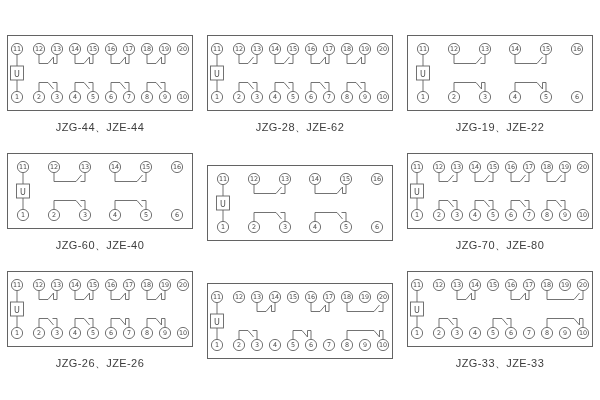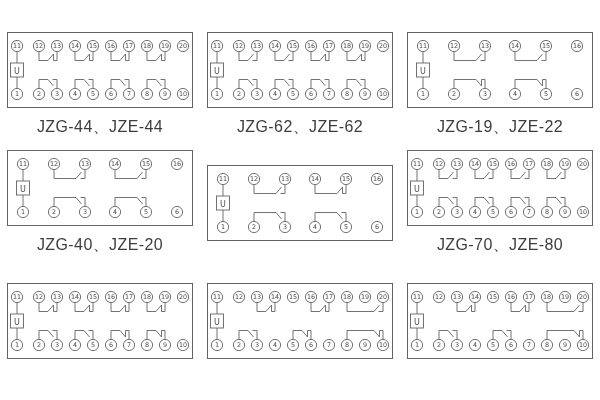--- a/index.html
+++ b/index.html
@@ -11,21 +11,21 @@
     width:600px;height:366px;margin-top:26px;
     display:grid;
     grid-template-columns:200px 200px 200px;
     grid-template-rows:118px 118px 118px;
   }
   .panel-cell{
     display:flex;flex-direction:column;align-items:center;justify-content:center;
   }
   .panel-svg-wrap{width:186px;height:76px;line-height:0;}
   .panel-caption{
-    margin-top:9px;font-size:16px;letter-spacing:0.4px;color:#3d3d3d;
+    margin-top:9px;font-size:11px;letter-spacing:0.4px;color:#3d3d3d;
     text-align:center;white-space:nowrap;
   }
 </style>
 </head>
 <body>
 
 <div class="diagram-grid">
   <div class="panel-cell">
     <div class="panel-svg-wrap"><svg viewBox="0 0 186 76" width="186" height="76">
           <rect x="0.5" y="0.5" width="185" height="75" fill="none" stroke="#636363" stroke-width="1"></rect>
@@ -131,21 +131,21 @@
           <text x="104" y="64.3" text-anchor="middle" font-size="6.4" font-family="&quot;DejaVu Sans&quot;,sans-serif" fill="#4a4a4a">6</text>
           <circle cx="122" cy="62" r="5.6" fill="#fff" stroke="#636363" stroke-width="0.9"></circle>
           <text x="122" y="64.3" text-anchor="middle" font-size="6.4" font-family="&quot;DejaVu Sans&quot;,sans-serif" fill="#4a4a4a">7</text>
           <circle cx="140" cy="62" r="5.6" fill="#fff" stroke="#636363" stroke-width="0.9"></circle>
           <text x="140" y="64.3" text-anchor="middle" font-size="6.4" font-family="&quot;DejaVu Sans&quot;,sans-serif" fill="#4a4a4a">8</text>
           <circle cx="158" cy="62" r="5.6" fill="#fff" stroke="#636363" stroke-width="0.9"></circle>
           <text x="158" y="64.3" text-anchor="middle" font-size="6.4" font-family="&quot;DejaVu Sans&quot;,sans-serif" fill="#4a4a4a">9</text>
           <circle cx="176" cy="62" r="5.6" fill="#fff" stroke="#636363" stroke-width="0.9"></circle>
           <text x="176" y="64.3" text-anchor="middle" font-size="6.4" font-family="&quot;DejaVu Sans&quot;,sans-serif" fill="#4a4a4a">10</text>
         </svg></div>
-    <div class="panel-caption">JZG-62、JZE-62</div>
+    <div class="panel-caption">JZG-28、JZE-62</div>
   </div>
   <div class="panel-cell">
     <div class="panel-svg-wrap"><svg viewBox="0 0 186 76" width="186" height="76">
           <rect x="0.5" y="0.5" width="185" height="75" fill="none" stroke="#636363" stroke-width="1"></rect>
           <path d="M16,19.6 V31 M16,45 V56.4" stroke="#636363" stroke-width="0.9" fill="none"></path>
           <rect x="9.5" y="31" width="13" height="14" fill="#fff" stroke="#636363" stroke-width="0.9"></rect>
           <text x="16" y="41.5" text-anchor="middle" font-size="8" font-family="&quot;DejaVu Sans&quot;,sans-serif" fill="#4a4a4a">U</text>
           <path d="M47,19.6 V28.5 H69 L74.5,22 M78,19.6 V28.5 H73.5" fill="none" stroke="#636363" stroke-width="0.9" stroke-linejoin="miter"></path>
           <path d="M108,19.6 V28.5 H130 L135.5,22 M139,19.6 V28.5 H134.5" fill="none" stroke="#636363" stroke-width="0.9" stroke-linejoin="miter"></path>
           <path d="M47,56.4 V47.5 H69 L74.5,54 V47.5 H78 V56.4" fill="none" stroke="#636363" stroke-width="0.9" stroke-linejoin="miter"></path>
@@ -205,21 +205,21 @@
           <text x="47" y="64.3" text-anchor="middle" font-size="6.4" font-family="&quot;DejaVu Sans&quot;,sans-serif" fill="#4a4a4a">2</text>
           <circle cx="78" cy="62" r="5.6" fill="#fff" stroke="#636363" stroke-width="0.9"></circle>
           <text x="78" y="64.3" text-anchor="middle" font-size="6.4" font-family="&quot;DejaVu Sans&quot;,sans-serif" fill="#4a4a4a">3</text>
           <circle cx="108" cy="62" r="5.6" fill="#fff" stroke="#636363" stroke-width="0.9"></circle>
           <text x="108" y="64.3" text-anchor="middle" font-size="6.4" font-family="&quot;DejaVu Sans&quot;,sans-serif" fill="#4a4a4a">4</text>
           <circle cx="139" cy="62" r="5.6" fill="#fff" stroke="#636363" stroke-width="0.9"></circle>
           <text x="139" y="64.3" text-anchor="middle" font-size="6.4" font-family="&quot;DejaVu Sans&quot;,sans-serif" fill="#4a4a4a">5</text>
           <circle cx="170" cy="62" r="5.6" fill="#fff" stroke="#636363" stroke-width="0.9"></circle>
           <text x="170" y="64.3" text-anchor="middle" font-size="6.4" font-family="&quot;DejaVu Sans&quot;,sans-serif" fill="#4a4a4a">6</text>
         </svg></div>
-    <div class="panel-caption">JZG-40、JZE-20</div>
+    <div class="panel-caption">JZG-60、JZE-40</div>
   </div>
   <div class="panel-cell">
     <div class="panel-svg-wrap"><svg viewBox="0 0 186 76" width="186" height="76">
           <rect x="0.5" y="0.5" width="185" height="75" fill="none" stroke="#636363" stroke-width="1"></rect>
           <path d="M16,19.6 V31 M16,45 V56.4" stroke="#636363" stroke-width="0.9" fill="none"></path>
           <rect x="9.5" y="31" width="13" height="14" fill="#fff" stroke="#636363" stroke-width="0.9"></rect>
           <text x="16" y="41.5" text-anchor="middle" font-size="8" font-family="&quot;DejaVu Sans&quot;,sans-serif" fill="#4a4a4a">U</text>
           <path d="M47,19.6 V28.5 H69 L74.5,22 M78,19.6 V28.5 H73.5" fill="none" stroke="#636363" stroke-width="0.9" stroke-linejoin="miter"></path>
           <path d="M108,19.6 V28.5 H130 L135.5,22 V28.5 H139 V19.6" fill="none" stroke="#636363" stroke-width="0.9" stroke-linejoin="miter"></path>
           <path d="M47,56.4 V47.5 H69 L74.5,54 M78,56.4 V47.5 H73.5" fill="none" stroke="#636363" stroke-width="0.9" stroke-linejoin="miter"></path>
@@ -355,20 +355,21 @@
           <text x="104" y="64.3" text-anchor="middle" font-size="6.4" font-family="&quot;DejaVu Sans&quot;,sans-serif" fill="#4a4a4a">6</text>
           <circle cx="122" cy="62" r="5.6" fill="#fff" stroke="#636363" stroke-width="0.9"></circle>
           <text x="122" y="64.3" text-anchor="middle" font-size="6.4" font-family="&quot;DejaVu Sans&quot;,sans-serif" fill="#4a4a4a">7</text>
           <circle cx="140" cy="62" r="5.6" fill="#fff" stroke="#636363" stroke-width="0.9"></circle>
           <text x="140" y="64.3" text-anchor="middle" font-size="6.4" font-family="&quot;DejaVu Sans&quot;,sans-serif" fill="#4a4a4a">8</text>
           <circle cx="158" cy="62" r="5.6" fill="#fff" stroke="#636363" stroke-width="0.9"></circle>
           <text x="158" y="64.3" text-anchor="middle" font-size="6.4" font-family="&quot;DejaVu Sans&quot;,sans-serif" fill="#4a4a4a">9</text>
           <circle cx="176" cy="62" r="5.6" fill="#fff" stroke="#636363" stroke-width="0.9"></circle>
           <text x="176" y="64.3" text-anchor="middle" font-size="6.4" font-family="&quot;DejaVu Sans&quot;,sans-serif" fill="#4a4a4a">10</text>
         </svg></div>
+    <div class="panel-caption">JZG-26、JZE-26</div>
   </div>
   <div class="panel-cell">
     <div class="panel-svg-wrap"><svg viewBox="0 0 186 76" width="186" height="76">
           <rect x="0.5" y="0.5" width="185" height="75" fill="none" stroke="#636363" stroke-width="1"></rect>
           <path d="M10,19.6 V31 M10,45 V56.4" stroke="#636363" stroke-width="0.9" fill="none"></path>
           <rect x="3.5" y="31" width="13" height="14" fill="#fff" stroke="#636363" stroke-width="0.9"></rect>
           <text x="10" y="41.5" text-anchor="middle" font-size="8" font-family="&quot;DejaVu Sans&quot;,sans-serif" fill="#4a4a4a">U</text>
           <path d="M50,19.6 V28.5 H59 L64.5,22 V28.5 H68 V19.6" fill="none" stroke="#636363" stroke-width="0.9" stroke-linejoin="miter"></path>
           <path d="M104,19.6 V28.5 H113 L118.5,22 V28.5 H122 V19.6" fill="none" stroke="#636363" stroke-width="0.9" stroke-linejoin="miter"></path>
           <path d="M140,19.6 V28.5 H167 L172.5,22 M176,19.6 V28.5 H171.5" fill="none" stroke="#636363" stroke-width="0.9" stroke-linejoin="miter"></path>
@@ -463,14 +464,15 @@
           <text x="104" y="64.3" text-anchor="middle" font-size="6.4" font-family="&quot;DejaVu Sans&quot;,sans-serif" fill="#4a4a4a">6</text>
           <circle cx="122" cy="62" r="5.6" fill="#fff" stroke="#636363" stroke-width="0.9"></circle>
           <text x="122" y="64.3" text-anchor="middle" font-size="6.4" font-family="&quot;DejaVu Sans&quot;,sans-serif" fill="#4a4a4a">7</text>
           <circle cx="140" cy="62" r="5.6" fill="#fff" stroke="#636363" stroke-width="0.9"></circle>
           <text x="140" y="64.3" text-anchor="middle" font-size="6.4" font-family="&quot;DejaVu Sans&quot;,sans-serif" fill="#4a4a4a">8</text>
           <circle cx="158" cy="62" r="5.6" fill="#fff" stroke="#636363" stroke-width="0.9"></circle>
           <text x="158" y="64.3" text-anchor="middle" font-size="6.4" font-family="&quot;DejaVu Sans&quot;,sans-serif" fill="#4a4a4a">9</text>
           <circle cx="176" cy="62" r="5.6" fill="#fff" stroke="#636363" stroke-width="0.9"></circle>
           <text x="176" y="64.3" text-anchor="middle" font-size="6.4" font-family="&quot;DejaVu Sans&quot;,sans-serif" fill="#4a4a4a">10</text>
         </svg></div>
+    <div class="panel-caption">JZG-33、JZE-33</div>
   </div>
 </div>
 
 </body></html>

